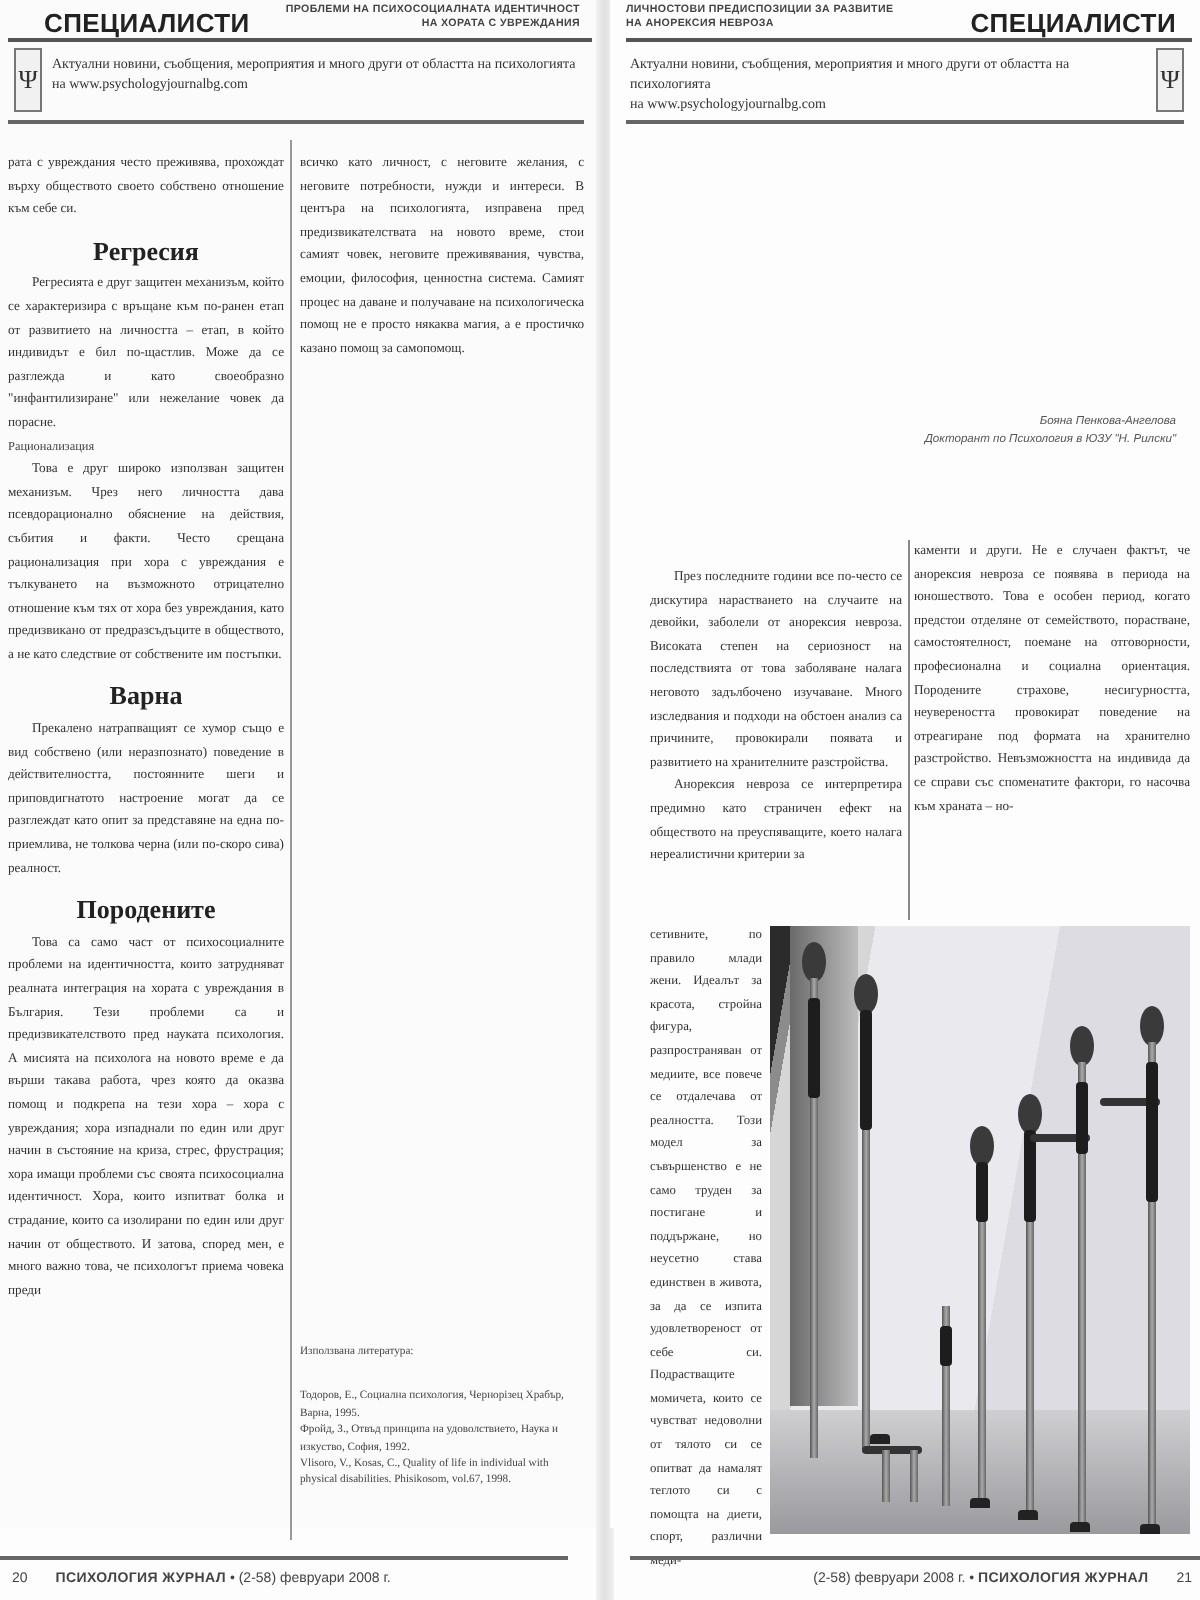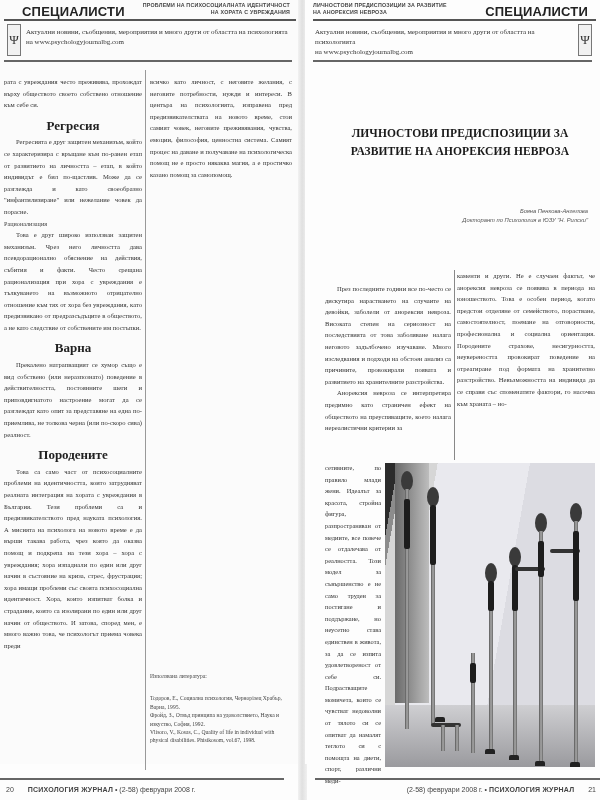--- a/index.html
+++ b/index.html
@@ -149,21 +149,20 @@
     <div class="section-title">СПЕЦИАЛИСТИ</div>
     <div class="hdr-rule"></div>
     <div class="tagline">
       <div>Актуални новини, съобщения, мероприятия и много други от областта на психологията</div>
       <div><span>на</span> <span class="url">www.psychologyjournalbg.com</span></div>
     </div>
     <div class="logo">Ψ</div>
     <div class="hdr-bottom"></div>
   </div>
 
-  <h1 class="article-title">ЛИЧНОСТОВИ ПРЕДИСПОЗИЦИИ ЗА РАЗВИТИЕ НА АНОРЕКСИЯ НЕВРОЗА</h1>
   <div class="byline">
     <div>Бояна Пенкова-Ангелова</div>
     <div>Докторант по Психология в ЮЗУ "Н. Рилски"</div>
   </div>
 
   <div class="col r-col1">
     <p class="ind">През последните години все по-често се дискутира нарастването на случаите на девойки, заболели от анорексия невроза. Високата степен на сериозност на последствията от това заболяване налага неговото задълбочено изучаване. Много изследвания и подходи на обстоен анализ са причините, провокирали появата и развитието на хранителните разстройства.</p>
     <p class="ind">Анорексия невроза се интерпретира предимно като страничен ефект на обществото на преуспяващите, което налага нереалистични критерии за</p>
   </div>
   <div class="r-divider"></div>

